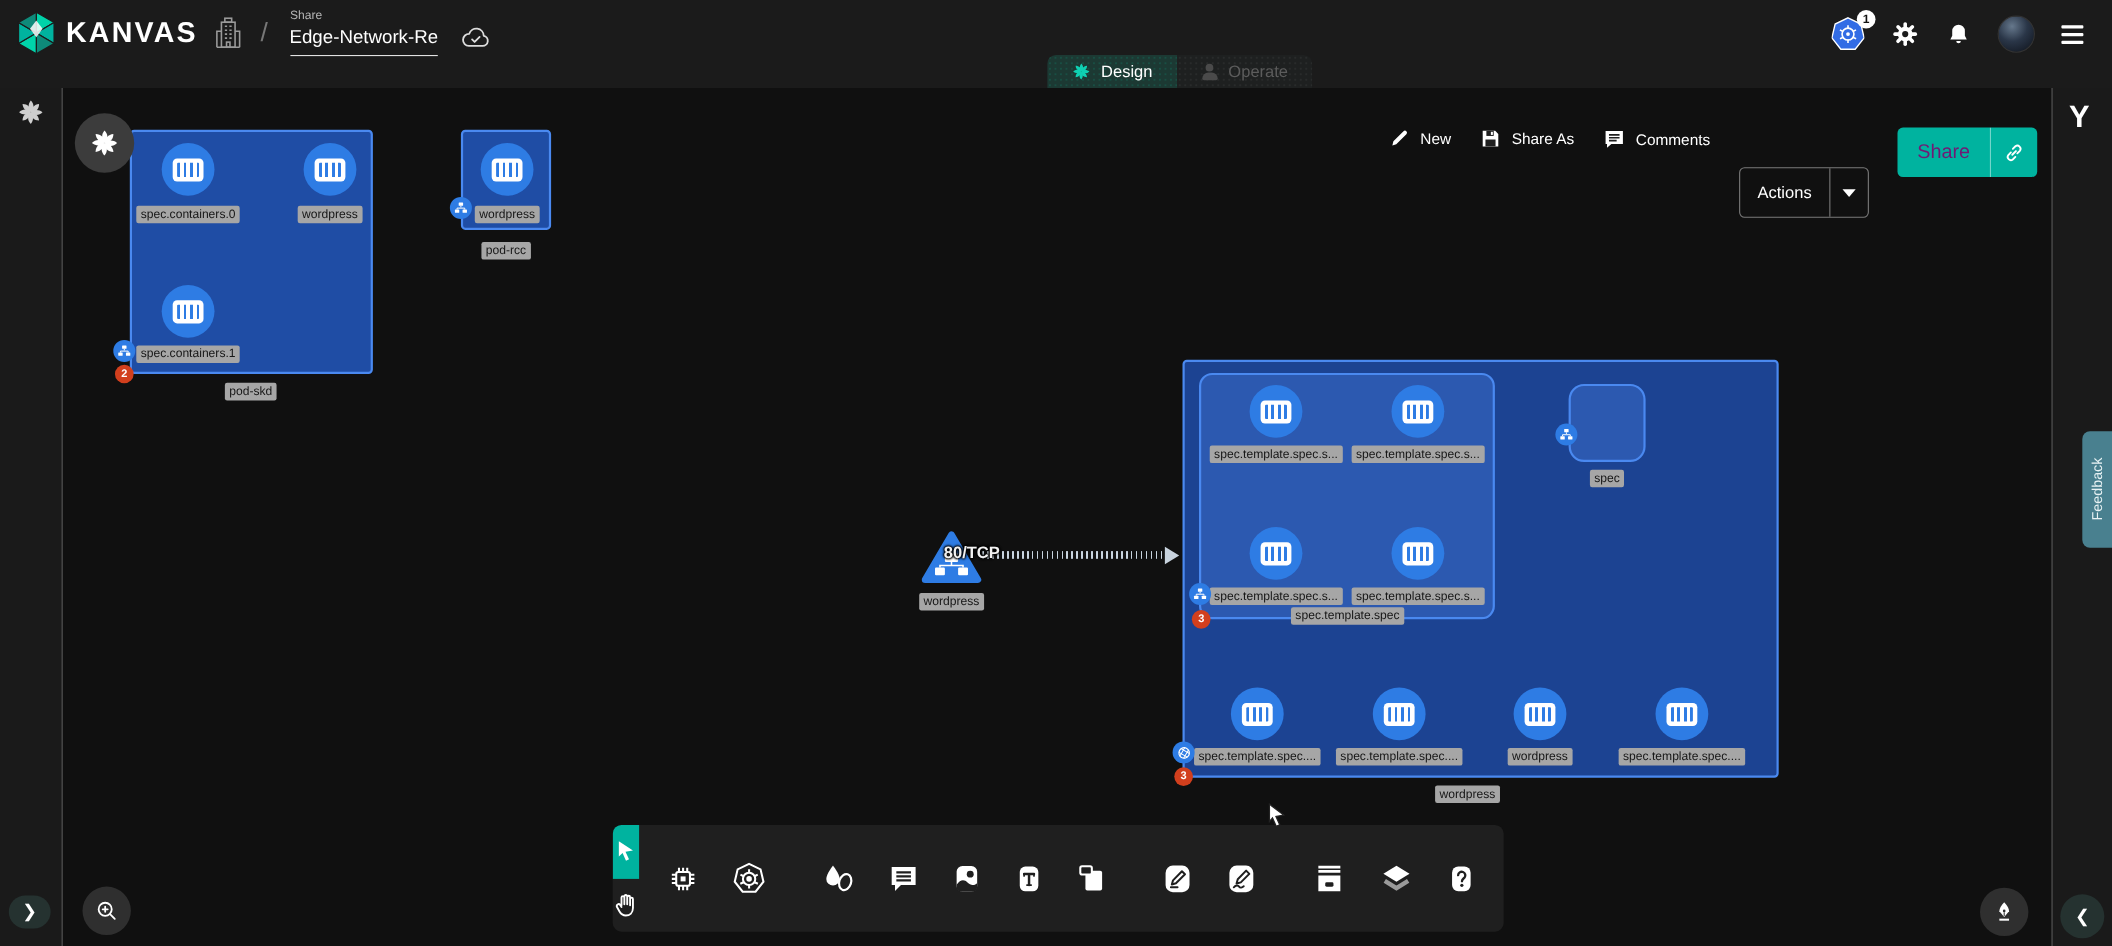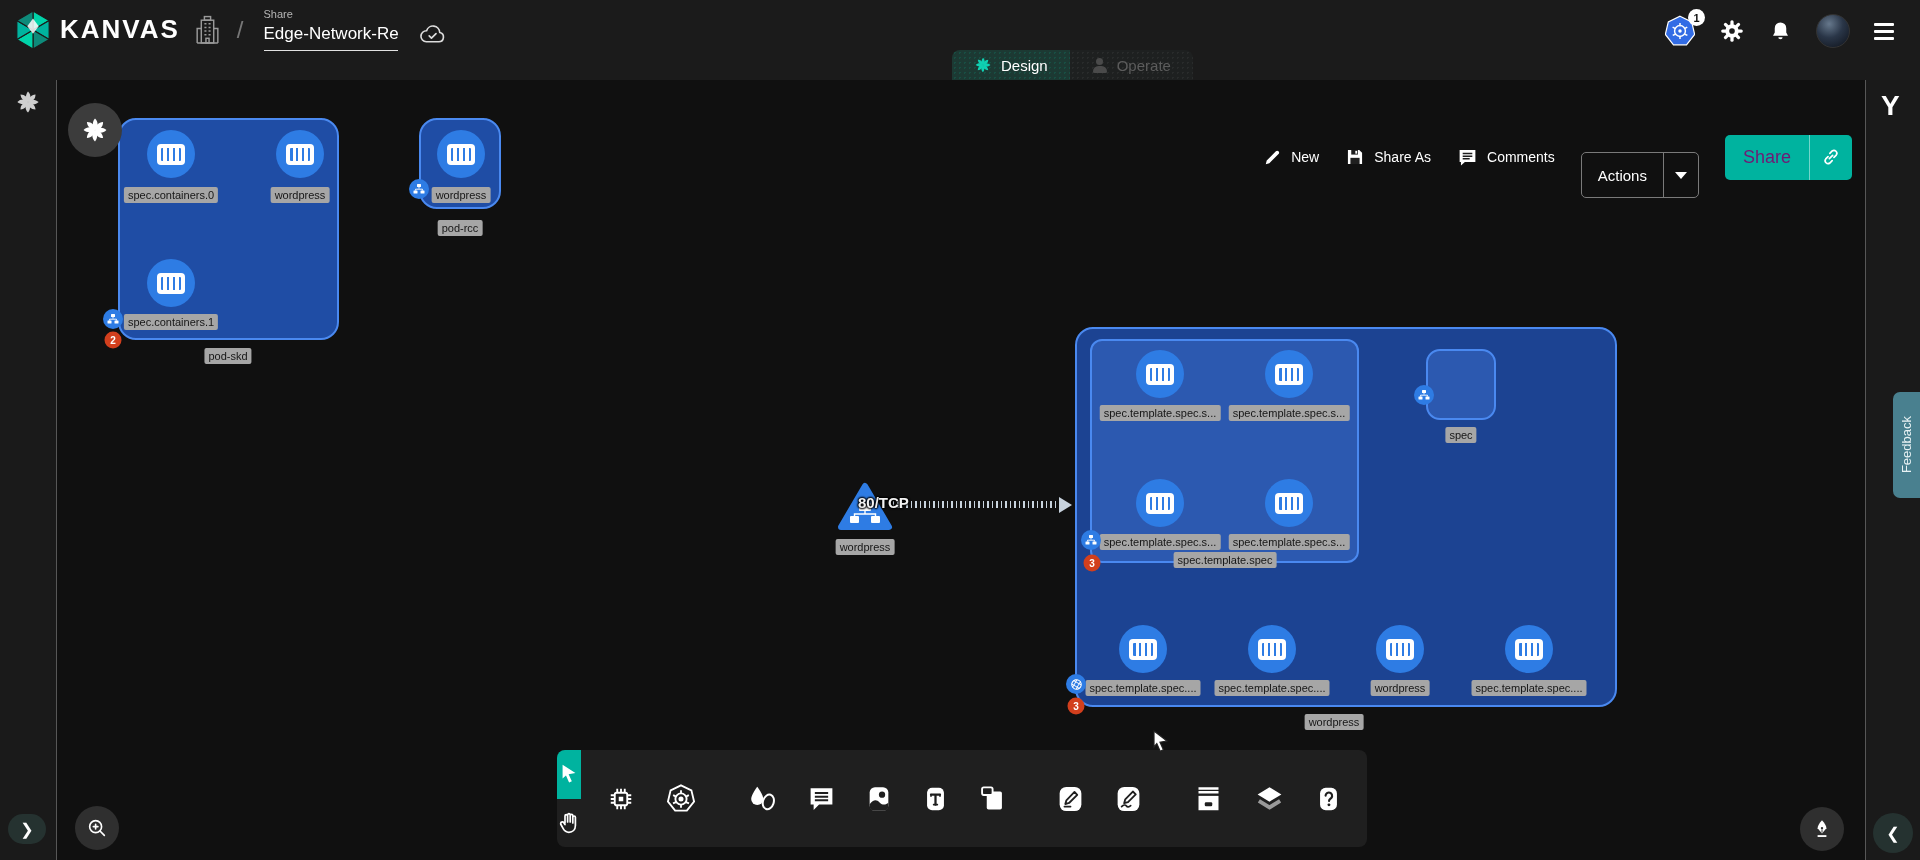--- a/index.html
+++ b/index.html
@@ -49,32 +49,32 @@
   .round-btn { position:absolute; border-radius:50%; background:#253230; color:#fff; display:flex;
     align-items:center; justify-content:center; cursor:pointer; }
   .expand-btn { left:8px; top:734px; width:38px; height:30px; border-radius:16px; font-size:16px; }
   .collapse-btn { left:7px; top:733px; width:40px; height:40px; font-size:16px; }
   .rail-y { position:absolute; left:15px; top:10px; color:#fff; font-size:28px; font-weight:bold; }
   .feedback-tab { position:absolute; right:0; top:312px; width:27px; height:106px; background:#49808f;
     border-radius:7px 0 0 7px; z-index:25; display:flex; align-items:center; justify-content:center; cursor:pointer; }
   .feedback-tab span { writing-mode:vertical-rl; transform:rotate(180deg); color:#e8f2f4; font-size:13px; }
 
   
-  .action-bar { position:absolute; top:36px; right:68px; display:flex; align-items:center; gap:26px; z-index:18; }
+  .action-bar { position:absolute; top:36px; right:68px; display:flex; align-items:flex-start; gap:26px; z-index:18; }
   .ab-item { display:flex; align-items:center; gap:9px; color:#fff; font-size:14px; cursor:pointer; }
   .actions-btn { display:flex; align-items:stretch; border:1px solid #7a7a7a; border-radius:5px; height:46px; cursor:pointer;margin-top:36px; }
   .actions-btn .txt { display:flex; align-items:center; padding:0 16px; color:#fff; font-size:15px; }
   .actions-btn .chev { display:flex; align-items:center; padding:0 11px; border-left:1px solid #7a7a7a; }
   .caret { width:0; height:0; border-left:6px solid transparent; border-right:6px solid transparent; border-top:7px solid #fff; }
   .share-btn { display:flex; align-items:stretch; background:#00b39f; border-radius:5px; height:45px; overflow:hidden; cursor:pointer; }
   .share-btn .txt { display:flex; align-items:center; padding:0 18px; color:#701a75; font-size:18px; font-weight:normal; }
   .share-btn .lnk { display:flex; align-items:center; padding:0 11px; border-left:1px solid rgba(255,255,255,.45); }
 
   
-  .grp { position:absolute; border:2px solid #4a89f0; border-radius:18px; }
+  .grp { position:absolute; border:2px solid #4a89f0; border-radius:4px; }
   .grp-pod { background:#1f4da5; }
   .grp-outer { background:#1c4392; }
   .grp-inner { background:#2c59b0; border-radius:12px; }
   .cnode { position:absolute; width:48px; height:48px; border-radius:50%; background:#2e7ce4;
     display:flex; align-items:center; justify-content:center; cursor:pointer; }
   .crate { width:28px; height:21px; background:#fff; border-radius:4px; padding:4px; }
   .crate i { display:block; width:100%; height:100%;
     background:repeating-linear-gradient(90deg,#2e7ce4 0 2.5px,#fff 2.5px 5.9px); border-radius:1px; }
   .nlabel { position:absolute; transform:translateX(-50%); background:#a6a6a6; color:#161616;
     font-size:11px; padding:2px 4px; border-radius:2px; white-space:nowrap; }

